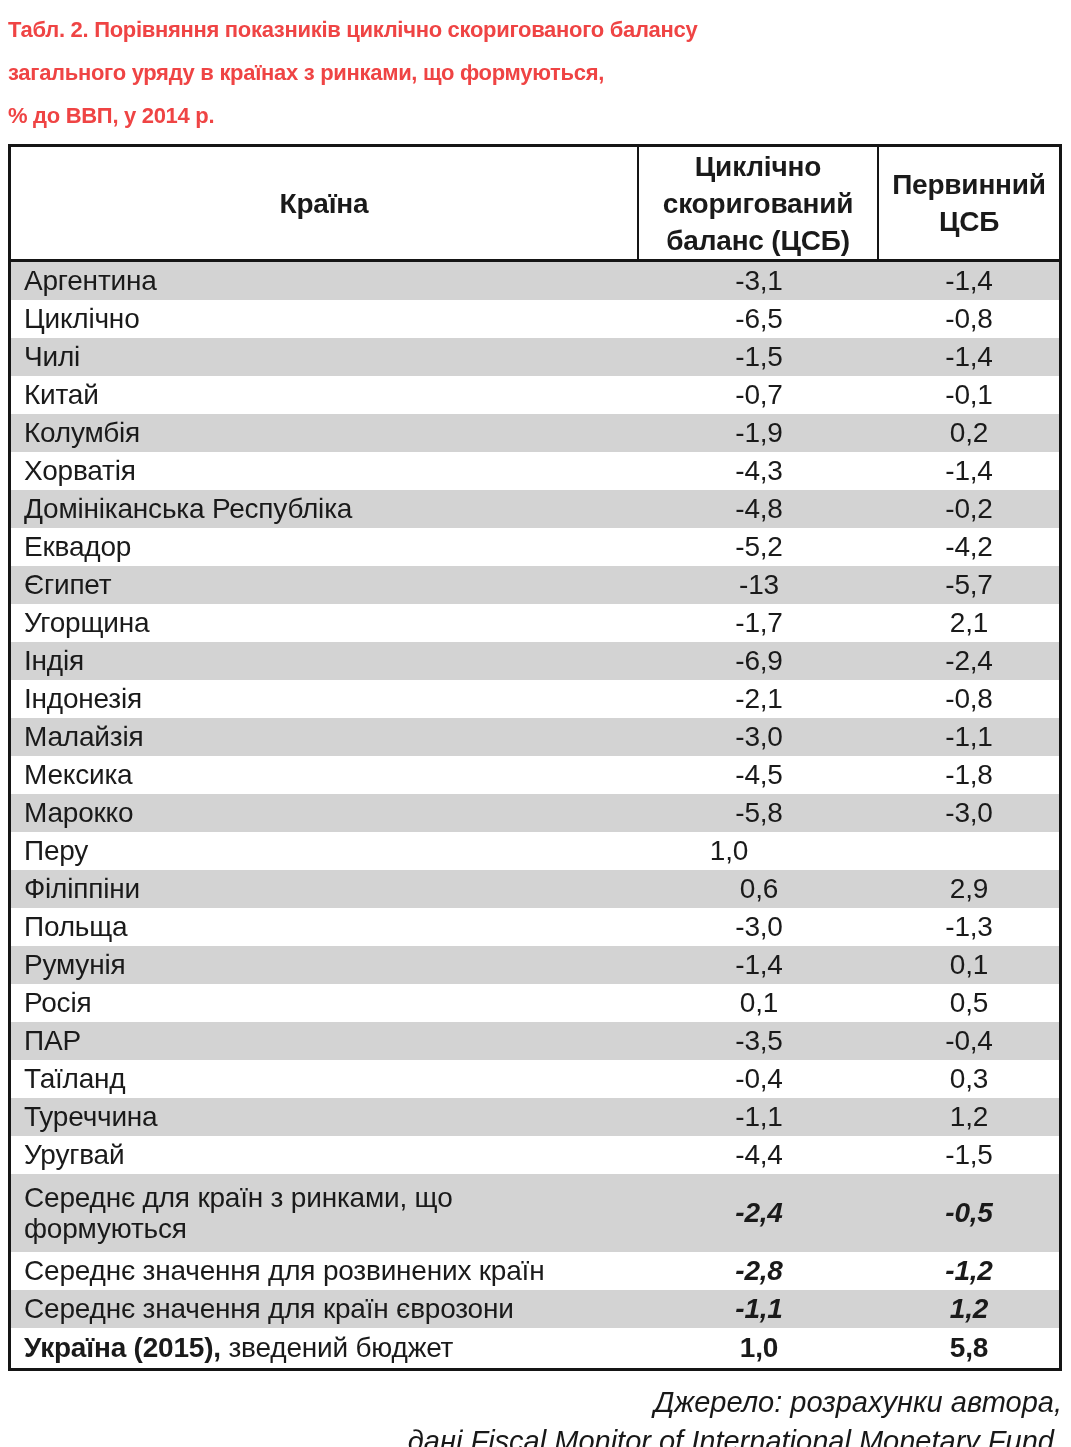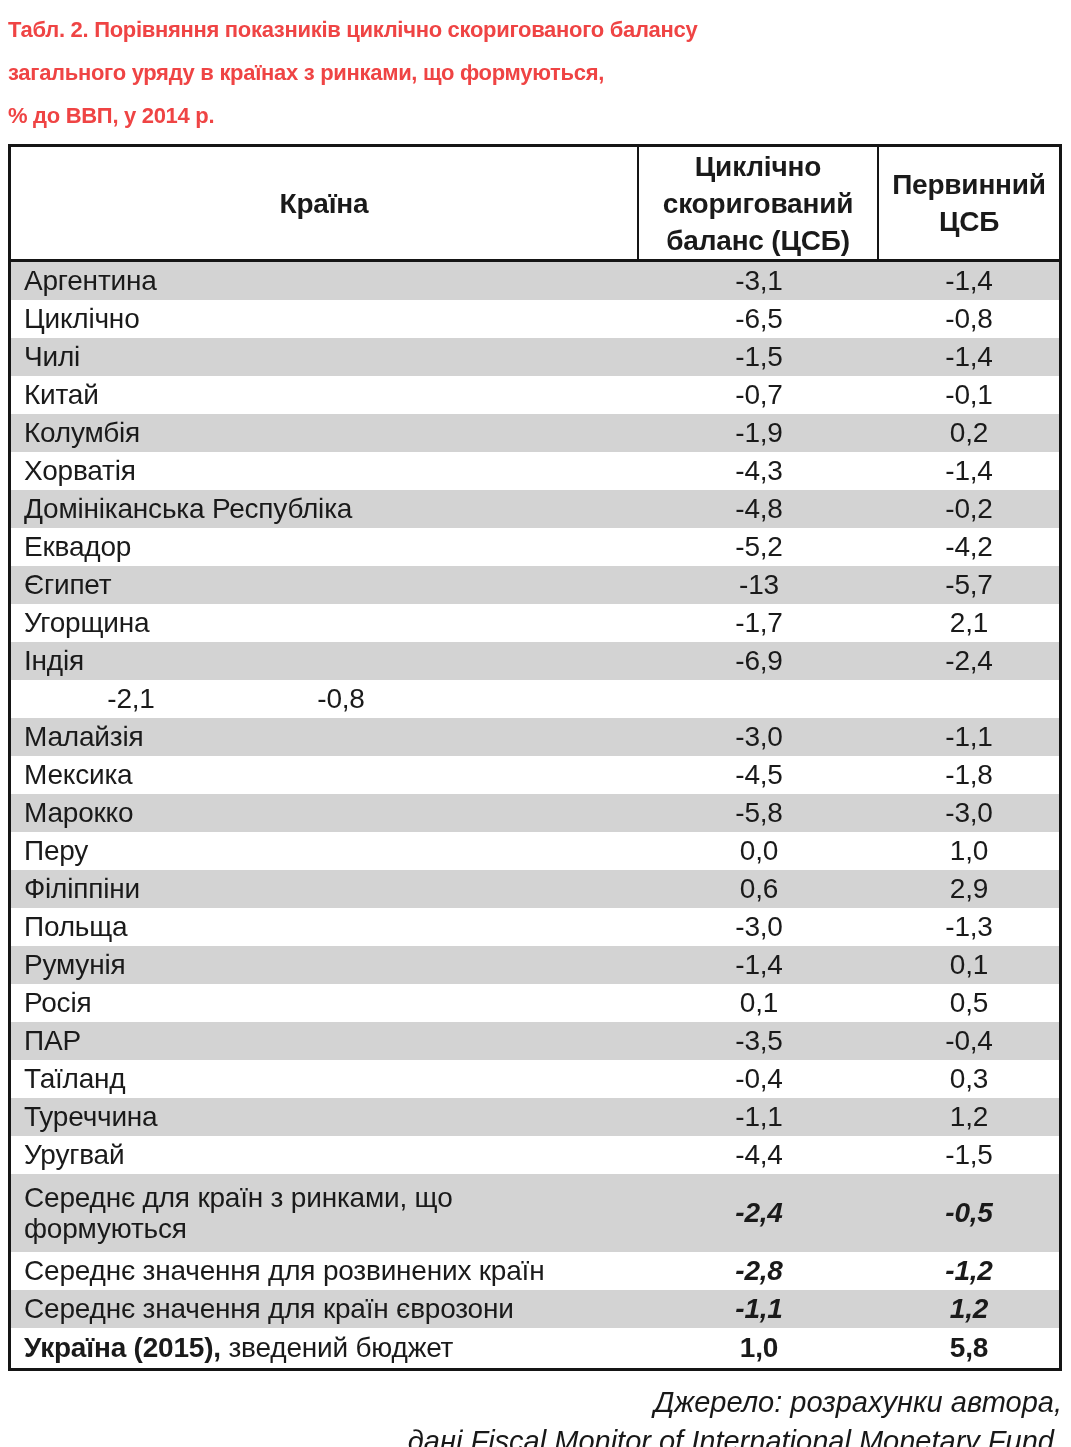--- a/index.html
+++ b/index.html
@@ -110,41 +110,41 @@
         <div class="cell name">Угорщина</div>
         <div class="cell c2">-1,7</div>
         <div class="cell c3">2,1</div>
       </div>
       <div class="trow shaded">
         <div class="cell name">Індія</div>
         <div class="cell c2">-6,9</div>
         <div class="cell c3">-2,4</div>
       </div>
       <div class="trow">
+        <div class="cell name">Індонезія</div>
         <div class="cell c2">-2,1</div>
         <div class="cell c3">-0,8</div>
       </div>
       <div class="trow shaded">
         <div class="cell name">Малайзія</div>
         <div class="cell c2">-3,0</div>
         <div class="cell c3">-1,1</div>
       </div>
       <div class="trow">
         <div class="cell name">Мексика</div>
         <div class="cell c2">-4,5</div>
         <div class="cell c3">-1,8</div>
       </div>
       <div class="trow shaded">
         <div class="cell name">Марокко</div>
         <div class="cell c2">-5,8</div>
         <div class="cell c3">-3,0</div>
       </div>
       <div class="trow">
         <div class="cell name">Перу</div>
-        <div class="cell c2">0,0</div>
         <div class="cell c3">1,0</div>
       </div>
       <div class="trow shaded">
         <div class="cell name">Філіппіни</div>
         <div class="cell c2">0,6</div>
         <div class="cell c3">2,9</div>
       </div>
       <div class="trow">
         <div class="cell name">Польща</div>
         <div class="cell c2">-3,0</div>

